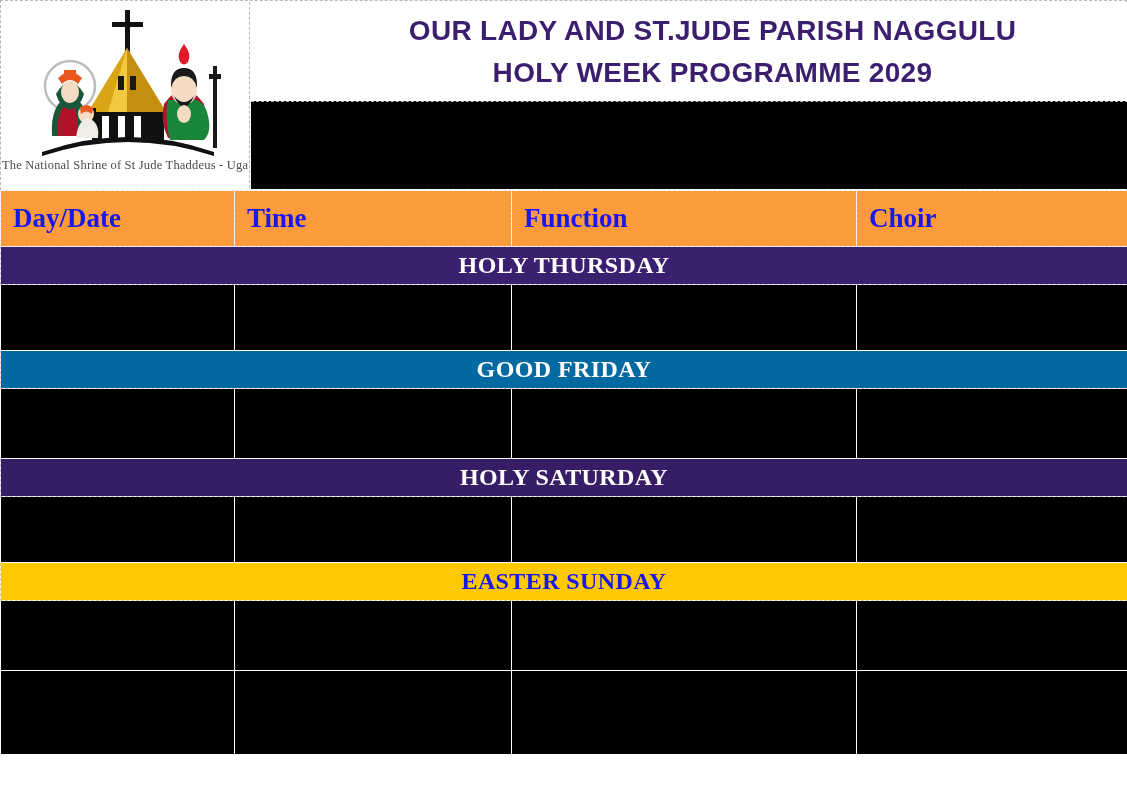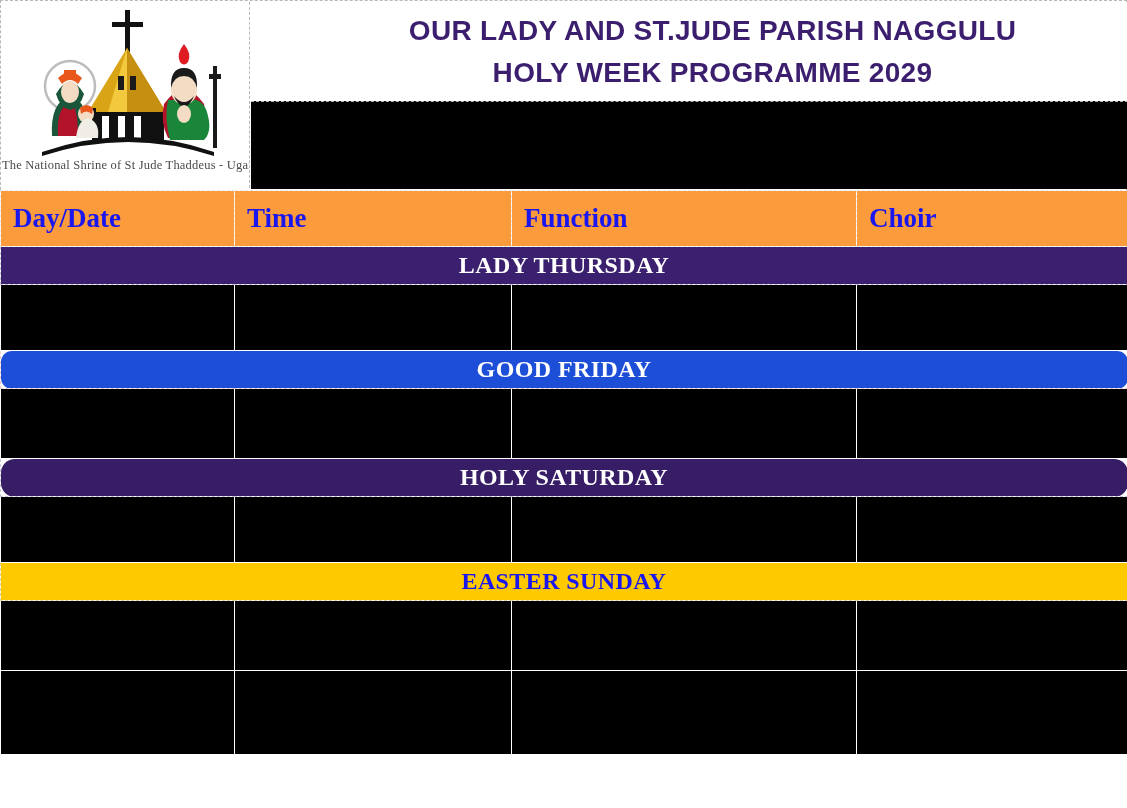--- a/index.html
+++ b/index.html
@@ -138,22 +138,22 @@
   
   tr.section-row td {
     height: 38px;
     text-align: center;
     font-family: "Liberation Serif", serif;
     font-weight: bold;
     font-size: 24px;
     letter-spacing: 0.4px;
   }
   tr.section-purple td { background: #3B2070; color: #FFFFFF; border-color: #cdc6db; }
-  tr.section-purple2 td { background: #371C66; color: #FFFFFF; border-color: #cdc6db; border-radius: 14px; }
-  tr.section-red td    { background: #1d4ed8; color: #FFFFFF; border-color: #f2c9c9; border-radius: 11px; }
+  tr.section-purple2 td { background: #371C66; color: #FFFFFF; border-color: #cdc6db; }
+  tr.section-red td    { background: #0369a1; color: #FFFFFF; border-color: #f2c9c9; }
   tr.section-gold td   { background: #FFC900; color: #1A16EE; border-color: #e3d49a; text-align: center; }
 
   
   tr.data-row td {
     background: #000000;
     color: #000000;
     height: 66px;
     font-family: "Liberation Serif", serif;
     font-size: 20px;
     padding-left: 6px;
@@ -254,21 +254,21 @@
     <tbody>
 
       <tr class="header-row">
         <td>Day/Date</td>
         <td>Time</td>
         <td>Function</td>
         <td>Choir</td>
       </tr>
 
       <tr class="section-row section-purple">
-        <td colspan="4">LADY THURSDAY</td>
+        <td colspan="4">HOLY THURSDAY</td>
       </tr>
       <tr class="data-row">
         <td></td>
         <td></td>
         <td></td>
         <td></td>
       </tr>
 
       <tr class="section-row section-red">
         <td colspan="4">GOOD FRIDAY</td>

